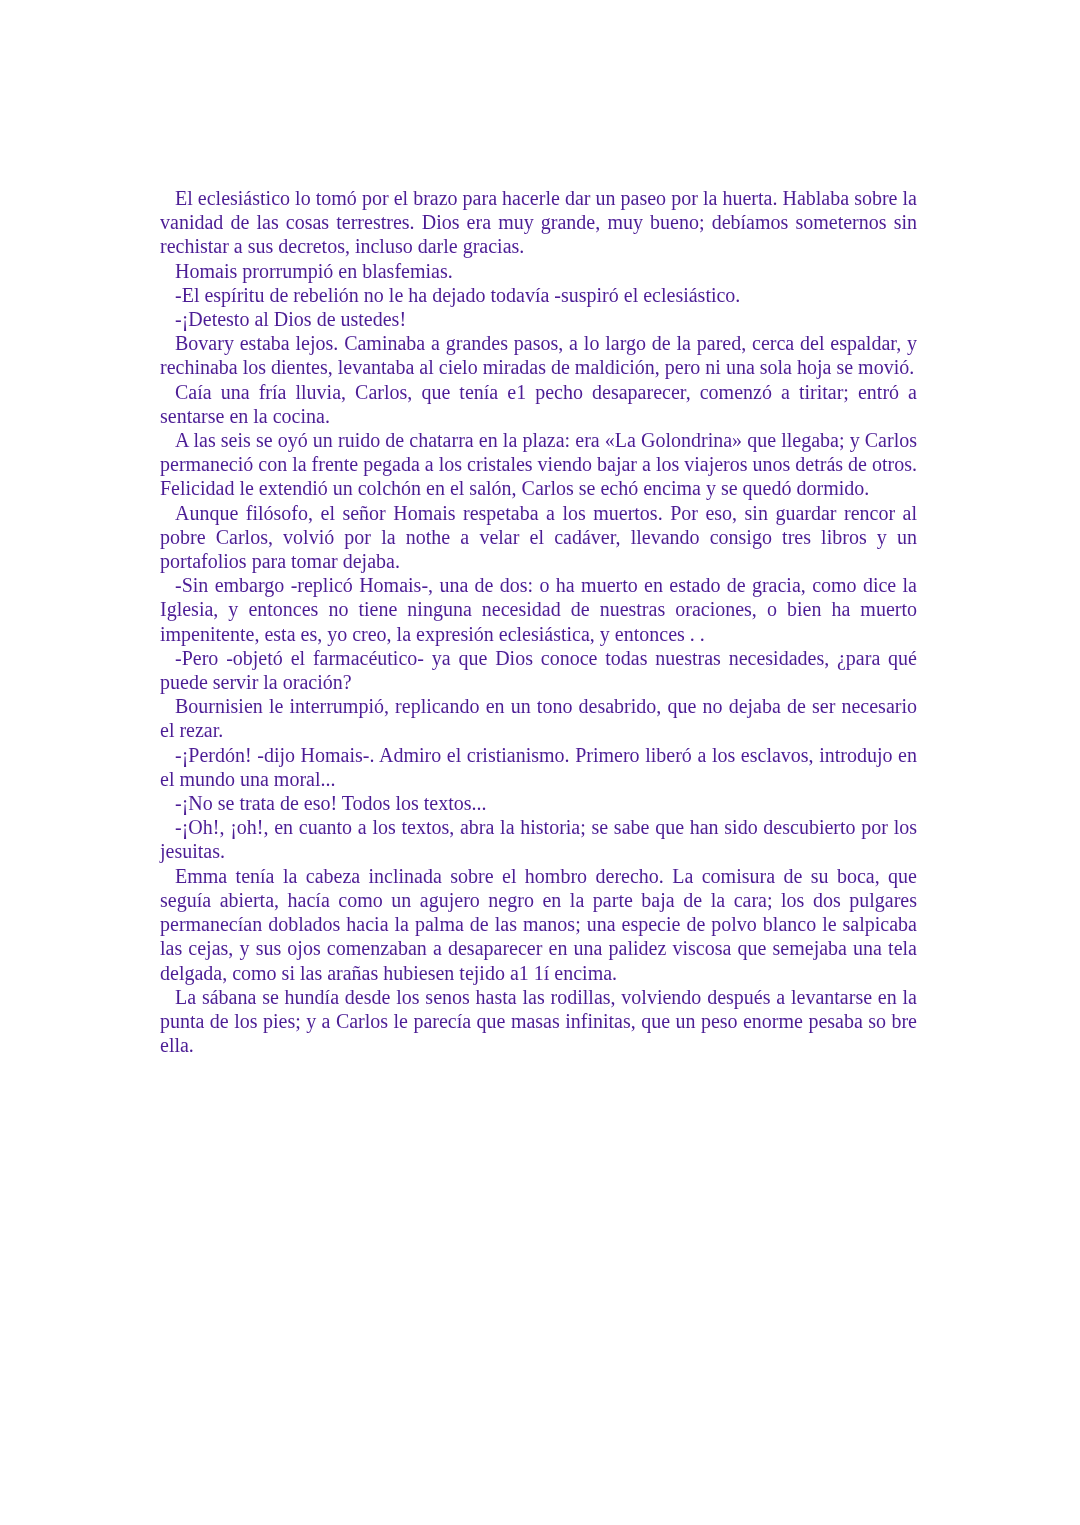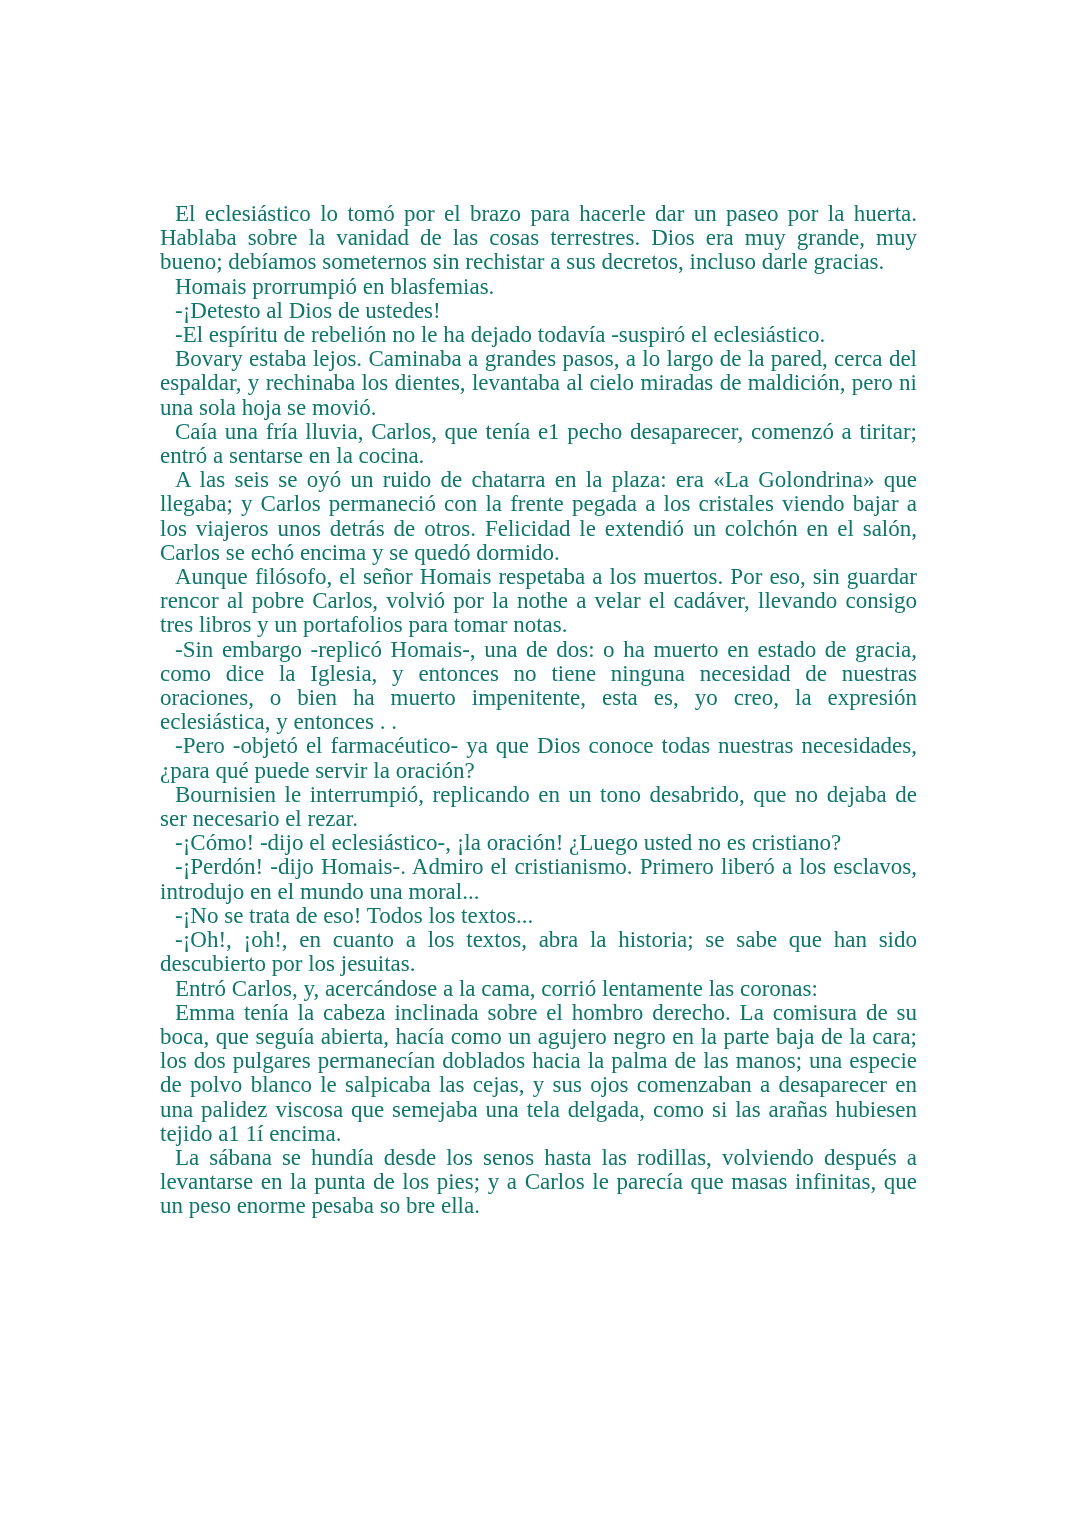--- a/index.html
+++ b/index.html
@@ -1,38 +1,36 @@
 <!DOCTYPE html>
 <html><head>
 <meta charset="utf-8">
 <style>
   html, body { margin:0; padding:0; background:#ffffff; }
   body { width:1080px; height:1525px; position:relative; overflow:hidden; }
   .page {
-    position:absolute; left:160px; top:202px; width:757px;
-    font-family:"Liberation Serif", serif; font-size:23px; line-height:24.2px;
-    color:#0f766e; text-align:justify;
+    position:absolute; left:160px; top:186px; width:757px;
+    font-family:"Liberation Serif", serif; font-size:20px; line-height:24.2px;
+    color:#4c1d95; text-align:justify;
   }
   .page p { margin:0; text-indent:15px; }
 </style>
 </head>
 <body>
 
 <div class="page">
   <p>El eclesiástico lo tomó por el brazo para hacerle dar un paseo por la huerta. Hablaba sobre la vanidad de las cosas terrestres. Dios era muy grande, muy bueno; debíamos someternos sin rechistar a sus decretos, incluso darle gracias.</p>
   <p>Homais prorrumpió en blasfemias.</p>
+  <p>-El espíritu de rebelión no le ha dejado todavía -suspiró el eclesiástico.</p>
   <p>-¡Detesto al Dios de ustedes!</p>
-  <p>-El espíritu de rebelión no le ha dejado todavía -suspiró el eclesiástico.</p>
   <p>Bovary estaba lejos. Caminaba a grandes pasos, a lo largo de la pared, cerca del espaldar, y rechinaba los dientes, levantaba al cielo miradas de maldición, pero ni una sola hoja se movió.</p>
   <p>Caía una fría lluvia, Carlos, que tenía e1 pecho desaparecer, comenzó a tiritar; entró a sentarse en la cocina.</p>
   <p>A las seis se oyó un ruido de chatarra en la plaza: era «La Golondrina» que llegaba; y Carlos permaneció con la frente pegada a los cristales viendo bajar a los viajeros unos detrás de otros. Felicidad le extendió un colchón en el salón, Carlos se echó encima y se quedó dormido.</p>
-  <p>Aunque filósofo, el señor Homais respetaba a los muertos. Por eso, sin guardar rencor al pobre Carlos, volvió por la nothe a velar el cadáver, llevando consigo tres libros y un portafolios para tomar notas.</p>
+  <p>Aunque filósofo, el señor Homais respetaba a los muertos. Por eso, sin guardar rencor al pobre Carlos, volvió por la nothe a velar el cadáver, llevando consigo tres libros y un portafolios para tomar dejaba.</p>
   <p>-Sin embargo -replicó Homais-, una de dos: o ha muerto en estado de gracia, como dice la Iglesia, y entonces no tiene ninguna necesidad de nuestras oraciones, o bien ha muerto impenitente, esta es, yo creo, la expresión eclesiástica, y entonces . .</p>
   <p>-Pero -objetó el farmacéutico- ya que Dios conoce todas nuestras necesidades, ¿para qué puede servir la oración?</p>
   <p>Bournisien le interrumpió, replicando en un tono desabrido, que no dejaba de ser necesario el rezar.</p>
-  <p>-¡Cómo! -dijo el eclesiástico-, ¡la oración! ¿Luego usted no es cristiano?</p>
   <p>-¡Perdón! -dijo Homais-. Admiro el cristianismo. Primero liberó a los esclavos, introdujo en el mundo una moral...</p>
   <p>-¡No se trata de eso! Todos los textos...</p>
   <p>-¡Oh!, ¡oh!, en cuanto a los textos, abra la historia; se sabe que han sido descubierto por los jesuitas.</p>
-  <p>Entró Carlos, y, acercándose a la cama, corrió lentamente las coronas:</p>
   <p>Emma tenía la cabeza inclinada sobre el hombro derecho. La comisura de su boca, que seguía abierta, hacía como un agujero negro en la parte baja de la cara; los dos pulgares permanecían doblados hacia la palma de las manos; una especie de polvo blanco le salpicaba las cejas, y sus ojos comenzaban a desaparecer en una palidez viscosa que semejaba una tela delgada, como si las arañas hubiesen tejido a1 1í encima.</p>
   <p>La sábana se hundía desde los senos hasta las rodillas, volviendo después a levantarse en la punta de los pies; y a Carlos le parecía que masas infinitas, que un peso enorme pesaba so bre ella.</p>
 </div>
 
 </body></html>

